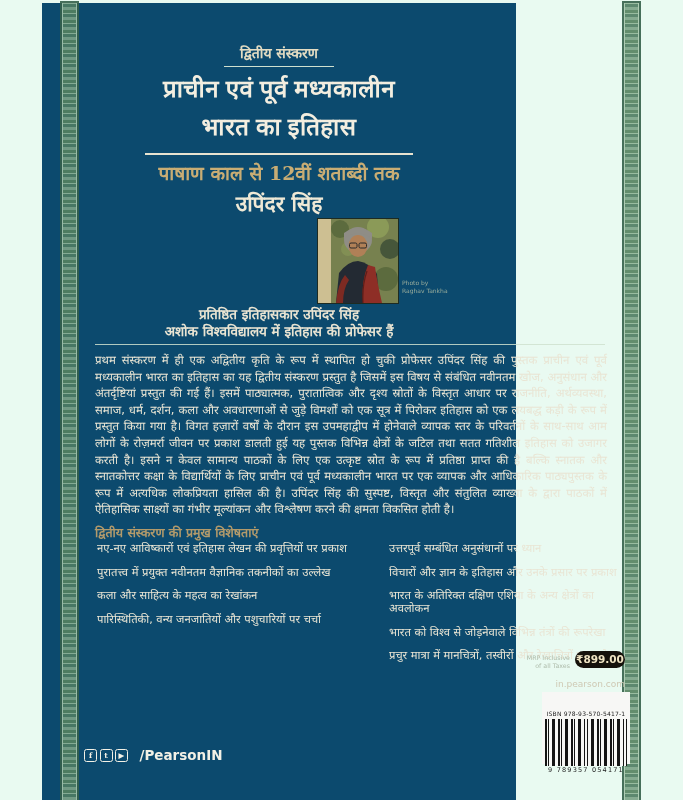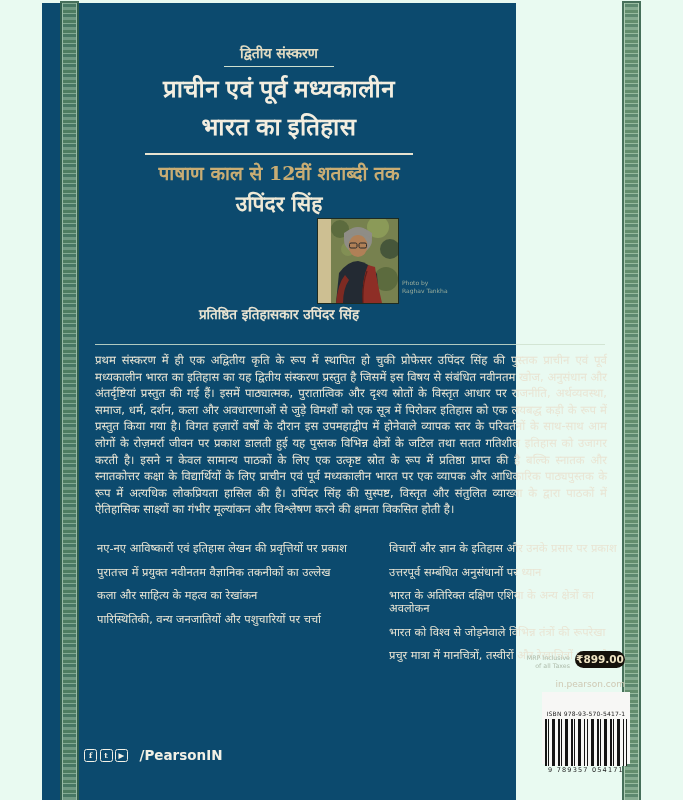--- a/index.html
+++ b/index.html
@@ -156,36 +156,38 @@
         <path d="M18,84 Q20,64 27,56 L31,61 Q25,70 25,84 Z" fill="#7d2a22"></path>
         <path d="M45,84 Q44,66 49,52" stroke="#5f1d18" stroke-width="1.2" fill="none"></path>
       </svg>
     </div>
     <div class="credit">
       <div>Photo by</div>
       <div>Raghav Tankha</div>
     </div>
 
     <div class="center caption caption1">प्रतिष्ठित इतिहासकार उपिंदर सिंह</div>
+    <div class="center caption caption2">अशोक विश्वविद्यालय में इतिहास की प्रोफेसर हैं</div>
 
     <div class="blurb-rule"></div>
 
     <div class="para para1">प्रथम संस्करण में ही एक अद्वितीय कृति के रूप में स्थापित हो चुकी प्रोफेसर उपिंदर सिंह की पुस्तक प्राचीन एवं पूर्व मध्यकालीन भारत का इतिहास का यह द्वितीय संस्करण प्रस्तुत है जिसमें इस विषय से संबंधित नवीनतम खोज, अनुसंधान और अंतर्दृष्टियां प्रस्तुत की गई हैं। इसमें पाठ्यात्मक, पुरातात्विक और दृश्य स्रोतों के विस्तृत आधार पर राजनीति, अर्थव्यवस्था, समाज, धर्म, दर्शन, कला और अवधारणाओं से जुड़े विमर्शों को एक सूत्र में पिरोकर इतिहास को एक लयबद्ध कड़ी के रूप में प्रस्तुत किया गया है। विगत हज़ारों वर्षों के दौरान इस उपमहाद्वीप में होनेवाले व्यापक स्तर के परिवर्तनों के साथ-साथ आम लोगों के रोज़मर्रा जीवन पर प्रकाश डालती हुई यह पुस्तक विभिन्न क्षेत्रों के जटिल तथा सतत गतिशील इतिहास को उजागर करती है। इसने न केवल सामान्य पाठकों के लिए एक उत्कृष्ट स्रोत के रूप में प्रतिष्ठा प्राप्त की है बल्कि स्नातक और स्नातकोत्तर कक्षा के विद्यार्थियों के लिए प्राचीन एवं पूर्व मध्यकालीन भारत पर एक व्यापक और आधिकारिक पाठ्यपुस्तक के रूप में अत्यधिक लोकप्रियता हासिल की है। उपिंदर सिंह की सुस्पष्ट, विस्तृत और संतुलित व्याख्या के द्वारा पाठकों में ऐतिहासिक साक्ष्यों का गंभीर मूल्यांकन और विश्लेषण करने की क्षमता विकसित होती है।</div>
 
+    <div class="feat-head">द्वितीय संस्करण की प्रमुख विशेषताएं</div>
 
     <div class="feat-cols">
       <div class="feat-col left">
         <div class="feat-item">नए-नए आविष्कारों एवं इतिहास लेखन की प्रवृत्तियों पर प्रकाश</div>
         <div class="feat-item">पुरातत्त्व में प्रयुक्त नवीनतम वैज्ञानिक तकनीकों का उल्लेख</div>
         <div class="feat-item">कला और साहित्य के महत्व का रेखांकन</div>
         <div class="feat-item">पारिस्थितिकी, वन्य जनजातियों और पशुचारियों पर चर्चा</div>
       </div>
       <div class="feat-col right">
+        <div class="feat-item">उत्तरपूर्व सम्बंधित अनुसंधानों पर ध्यान</div>
         <div class="feat-item">विचारों और ज्ञान के इतिहास और उनके प्रसार पर प्रकाश</div>
-        <div class="feat-item">उत्तरपूर्व सम्बंधित अनुसंधानों पर ध्यान</div>
         <div class="feat-item">भारत के अतिरिक्त दक्षिण एशिया के अन्य क्षेत्रों का अवलोकन</div>
         <div class="feat-item">भारत को विश्व से जोड़नेवाले विभिन्न तंत्रों की रूपरेखा</div>
         <div class="feat-item">प्रचुर मात्रा में मानचित्रों, तस्वीरों और रेखाचित्रों का प्रयोग</div>
       </div>
     </div>
 
     <div class="mrp-note">
       <div>MRP Inclusive</div>
       <div>of all Taxes</div>
     </div>

